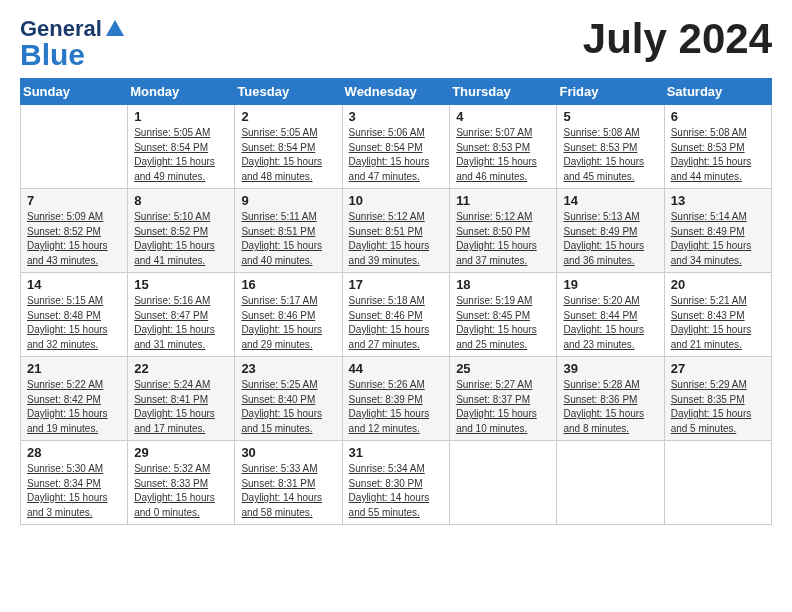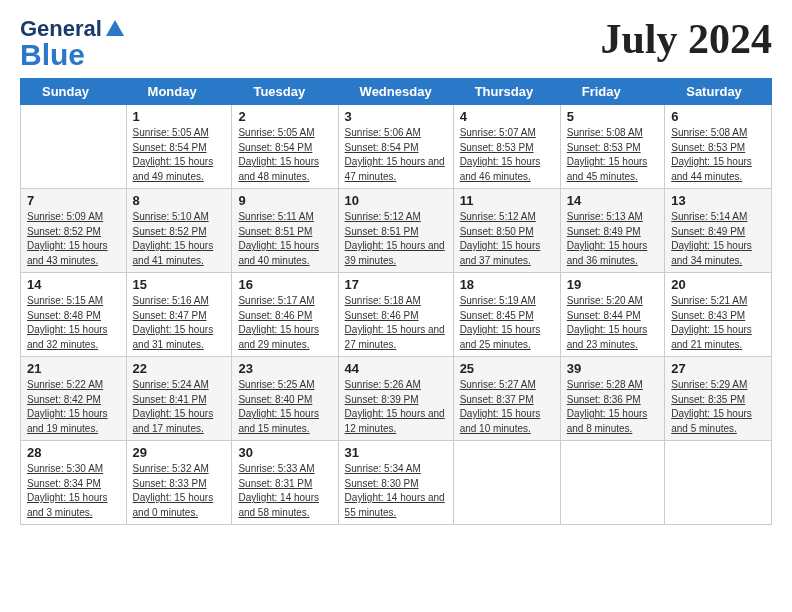--- a/index.html
+++ b/index.html
@@ -16,42 +16,41 @@
       align-items: flex-start;
       margin-bottom: 6px;
     }
     .logo {
       display: flex;
       flex-direction: column;
       align-items: flex-start;
     }
     .title-block {
       text-align: right;
-      font-family: Liberation Serif, serif;
     }
     .month-title {
       font-size: 42px;
       font-weight: bold;
       color: #222;
       line-height: 1.1;
     }
     .location-title {
       font-size: 16px;
       color: #444;
     }
     .calendar-table {
       width: 100%;
       border-collapse: collapse;
       font-size: 11px;
     }
     .calendar-table th {
       background-color: #2979c8;
       color: #fff;
       text-align: left;
-      padding: 5px 21px;
+      padding: 5px 2px;
       font-size: 13px;
       font-weight: bold;
       border: 1px solid #2979c8;
     }
     .calendar-table td {
       border: 1px solid #ccc;
       vertical-align: top;
       padding: 4px 6px;
       width: 108px;
       min-height: 80px;

